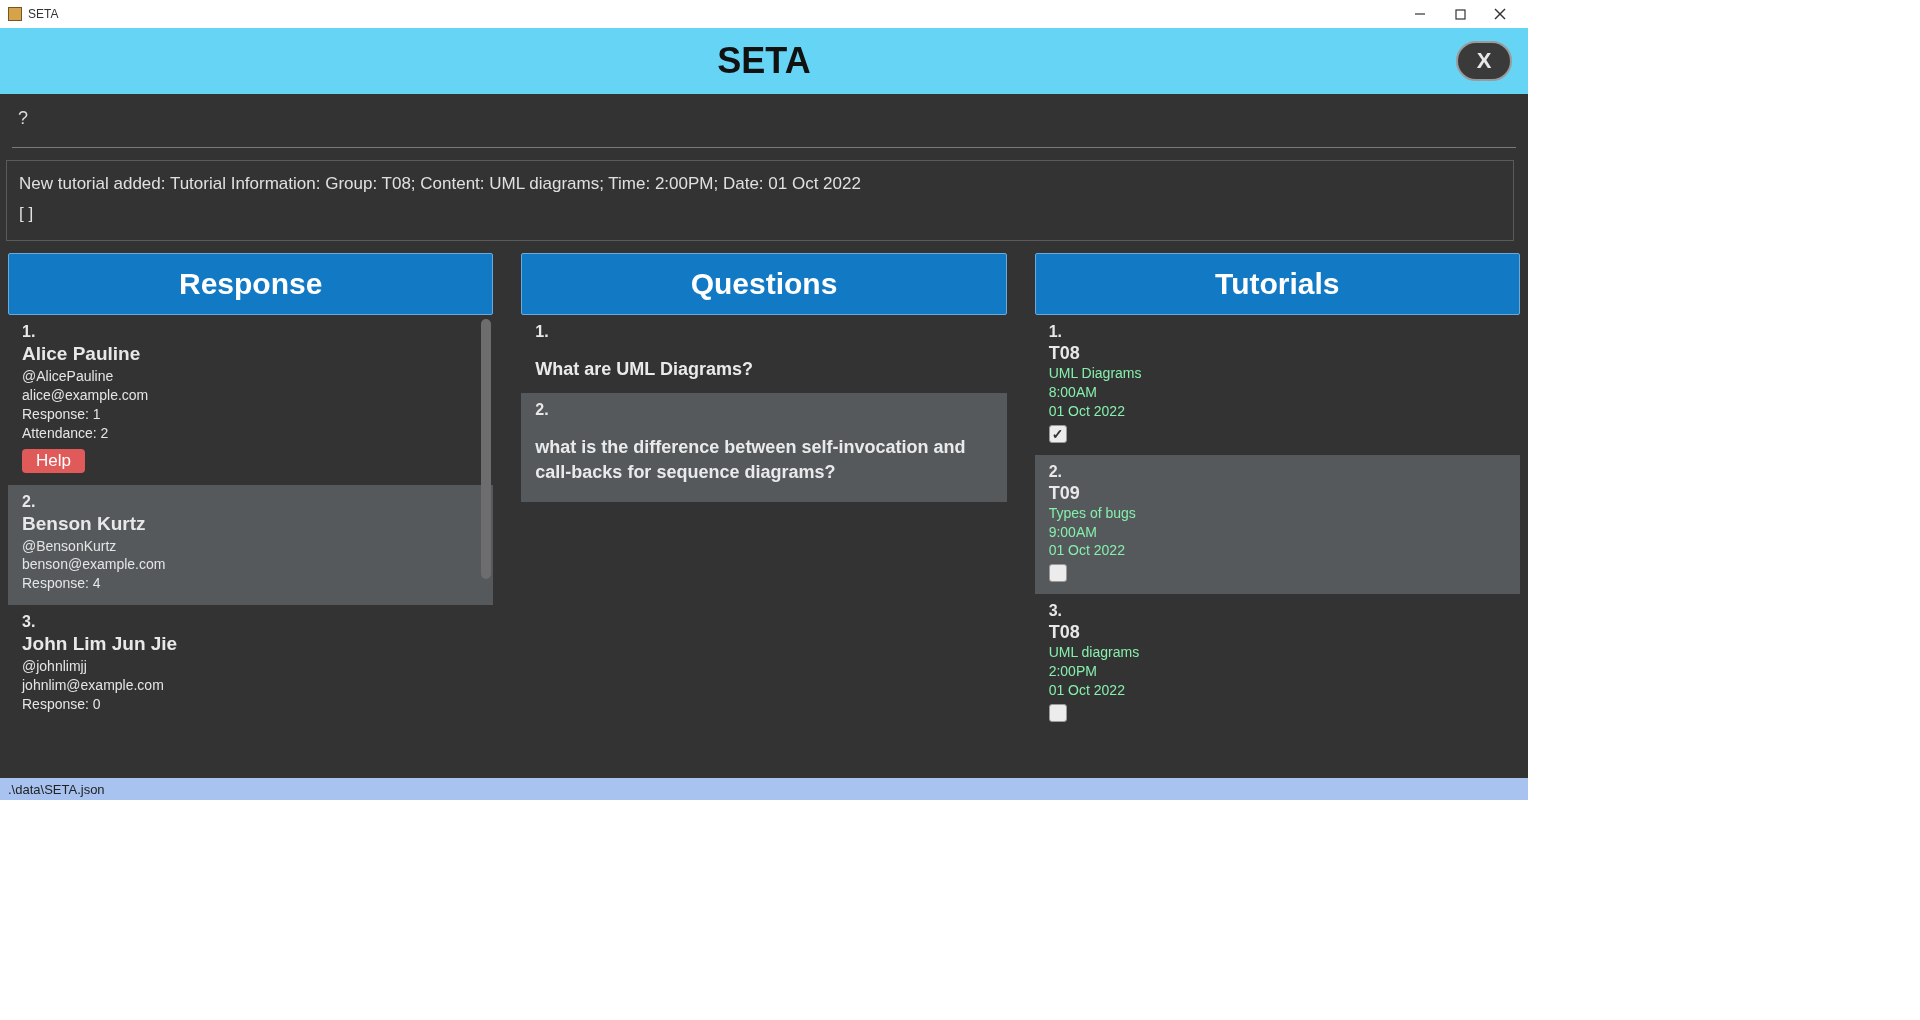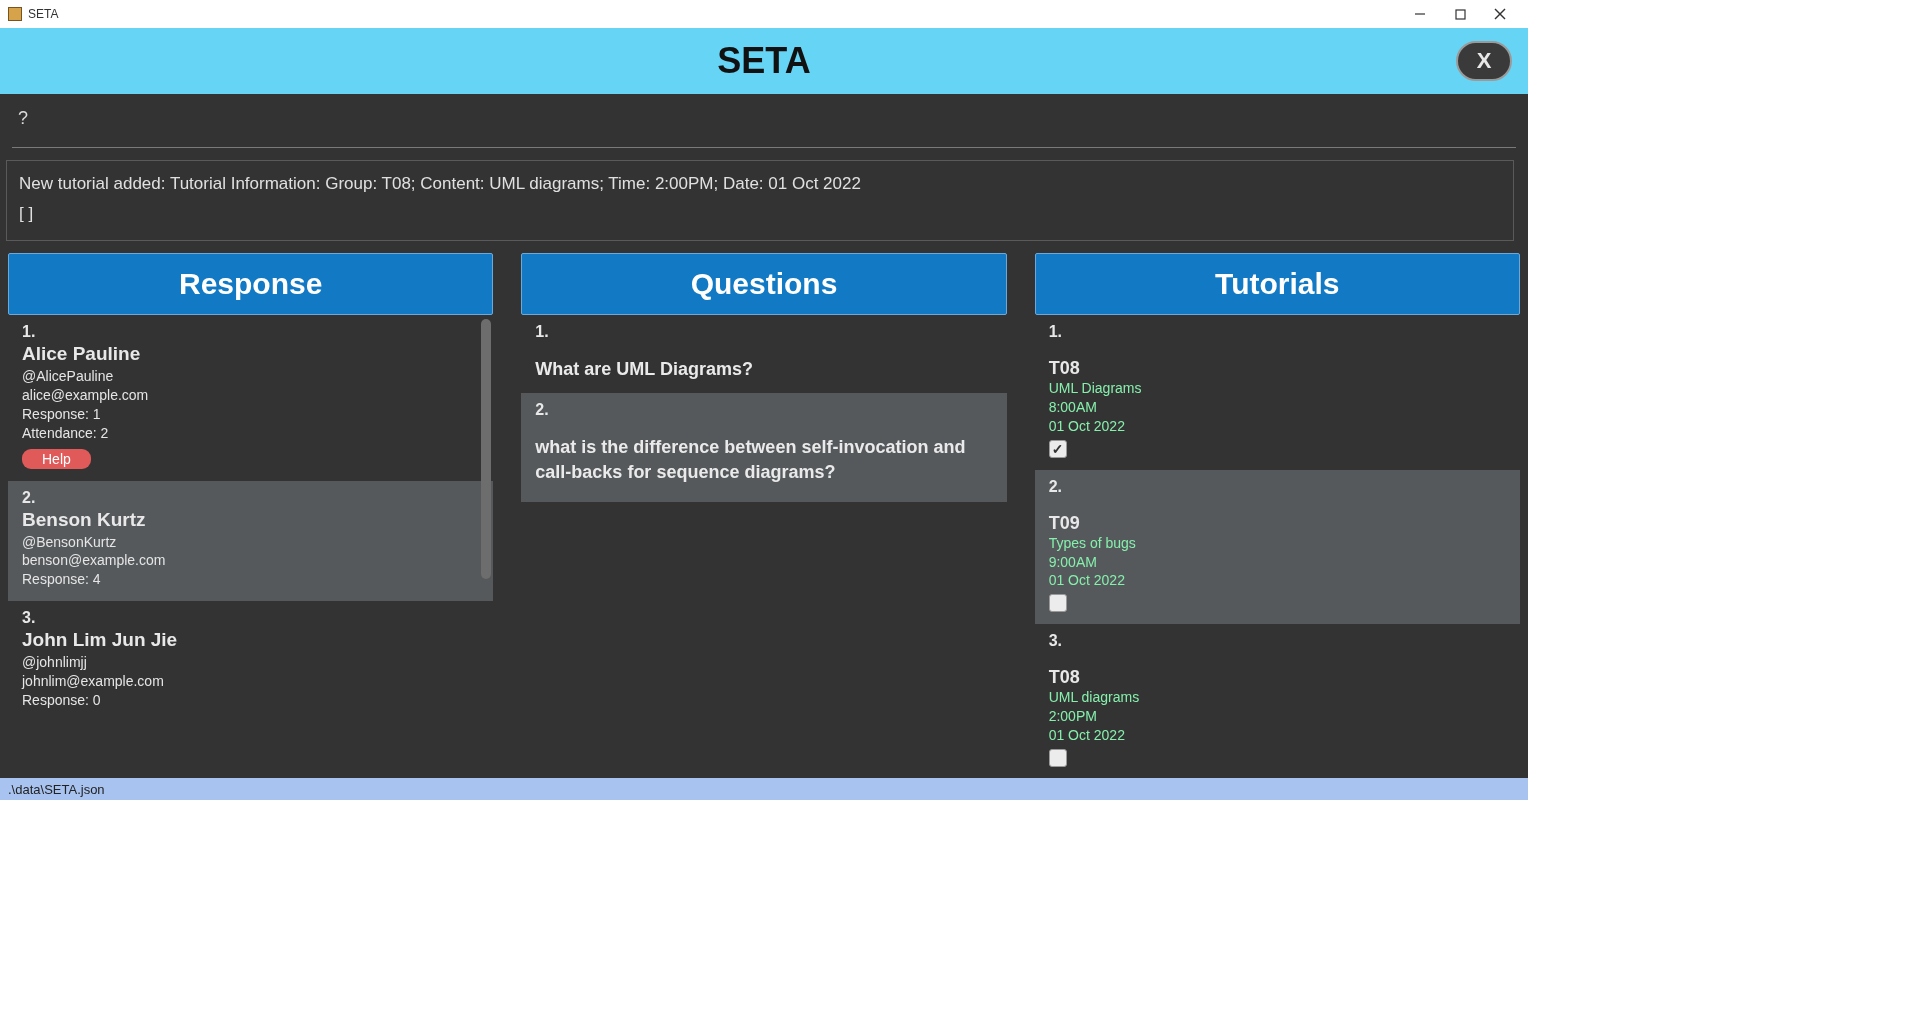--- a/index.html
+++ b/index.html
@@ -36,25 +36,25 @@
   .list-wrap { position:relative; flex:1; min-height:0; }
   .list { position:absolute; inset:0; overflow:hidden; }
   .scroll-track { position:absolute; top:4px; right:2px; width:10px; height: 260px; background:#6d6d6d; border-radius:5px; }
 
   .card { padding: 8px 14px 12px 14px; color:#e8e8e8; }
   .card.dark { background:#333333; }
   .card.light { background:#55595c; }
   .idx { font-size: 16px; font-weight:700; margin-bottom: 2px; }
   .name { font-size: 19px; font-weight:700; margin-bottom: 2px; }
   .meta { font-size: 14px; color:#e5e5e5; line-height:1.35; }
-  .help-tag { display:inline-block; margin-top:6px; background:#e15a5a; color:#fff; font-size:14px; padding: 2px 20px; border-radius:9px; }
+  .help-tag { display:inline-block; margin-top:6px; background:#e15a5a; color:#fff; font-size:17px; padding: 2px 14px; border-radius:4px; }
 
   .q-text { font-size: 18px; font-weight:600; color:#eaeaea; line-height:1.35; margin-top: 16px; }
 
-  .t-group { font-size: 18px; font-weight:700; margin-top:17px; }
+  .t-group { font-size: 18px; font-weight:700; margin-top:2px; }
   .t-meta { font-size: 14px; color:#86efac; line-height:1.35; }
   .chk { width: 18px; height: 18px; background:#ececec; border:1px solid #9a9a9a; border-radius:3px; display:flex; align-items:center; justify-content:center; margin-top:4px; }
   .chk span { font-size: 14px; color:#333; font-weight:700; line-height:1; }
 
   
   .statusbar { height: 22px; background:#a8c3ef; display:flex; align-items:center; padding: 0 8px; font-size: 13px; color:#222; }
 </style>
 </head>
 <body>
 

